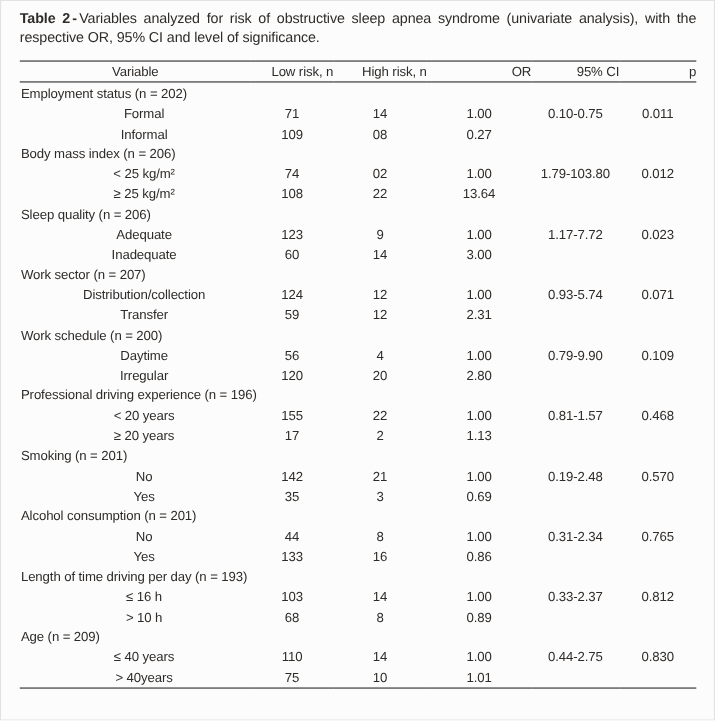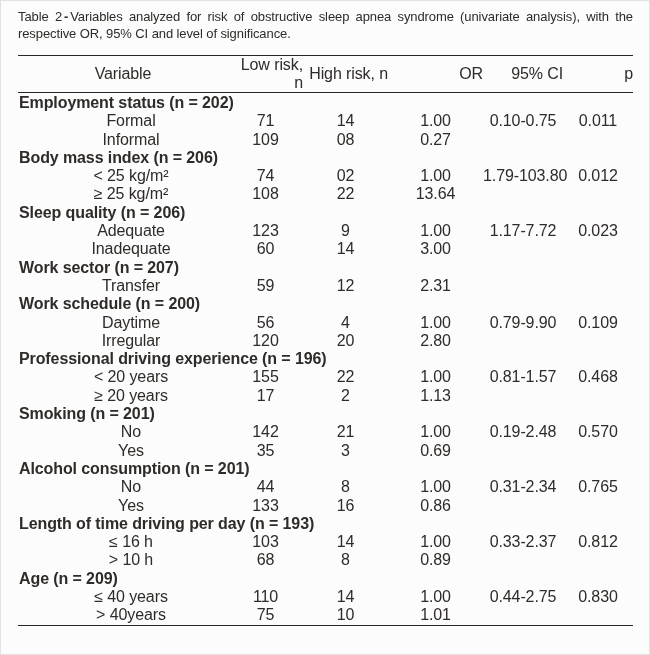--- a/index.html
+++ b/index.html
@@ -22,32 +22,32 @@
     box-shadow: inset 0 0 0 1px #e2e2e2;
   }
   .caption {
     margin: 9px 17px 0 18px;
     font-size: 13px;
     line-height: 16.5px;
     text-align: justify;
     letter-spacing: -0.1px;
   }
   .caption .cap-label {
-    font-weight: normal;
+    font-weight: bold;
   }
   .caption .cap-sep {
     font-weight: bold;
     padding: 0 2px;
   }
   table.data-table {
     border-collapse: collapse;
     table-layout: fixed;
     width: 615px;
     margin: 13px 0 0 18px;
-    font-size: 16px;
+    font-size: 12px;
     letter-spacing: -0.1px;
     border-bottom: 1.7px solid #2b2926;
   }
   thead tr {
     border-top: 1.7px solid #2b2926;
     border-bottom: 1.7px solid #2b2926;
   }
   th {
     font-weight: normal;
     text-align: right;
@@ -61,21 +61,20 @@
     padding: 0;
     line-height: 18.3px;
     height: 18.3px;
     white-space: nowrap;
     overflow: visible;
     vertical-align: middle;
   }
   td.group-label {
     text-align: left;
     padding-left: 1px;
-    font-weight: bold;
   }
   td.cell-label {
     text-align: center;
     padding-left: 16px;
   }
   td.cell-num {
     text-align: center;
   }
   tbody tr:first-child td {
     padding-top: 1px;
@@ -162,20 +161,28 @@
           <td class="cell-num">60</td>
           <td class="cell-num">14</td>
           <td class="cell-num">3.00</td>
           <td class="cell-num"></td>
           <td class="cell-num"></td>
         </tr>
         <tr>
           <td colspan="6" class="group-label">Work sector (n = 207)</td>
         </tr>
         <tr>
+          <td class="cell-label">Distribution/collection</td>
+          <td class="cell-num">124</td>
+          <td class="cell-num">12</td>
+          <td class="cell-num">1.00</td>
+          <td class="cell-num">0.93-5.74</td>
+          <td class="cell-num">0.071</td>
+        </tr>
+        <tr>
           <td class="cell-label">Transfer</td>
           <td class="cell-num">59</td>
           <td class="cell-num">12</td>
           <td class="cell-num">2.31</td>
           <td class="cell-num"></td>
           <td class="cell-num"></td>
         </tr>
         <tr>
           <td colspan="6" class="group-label">Work schedule (n = 200)</td>
         </tr>

